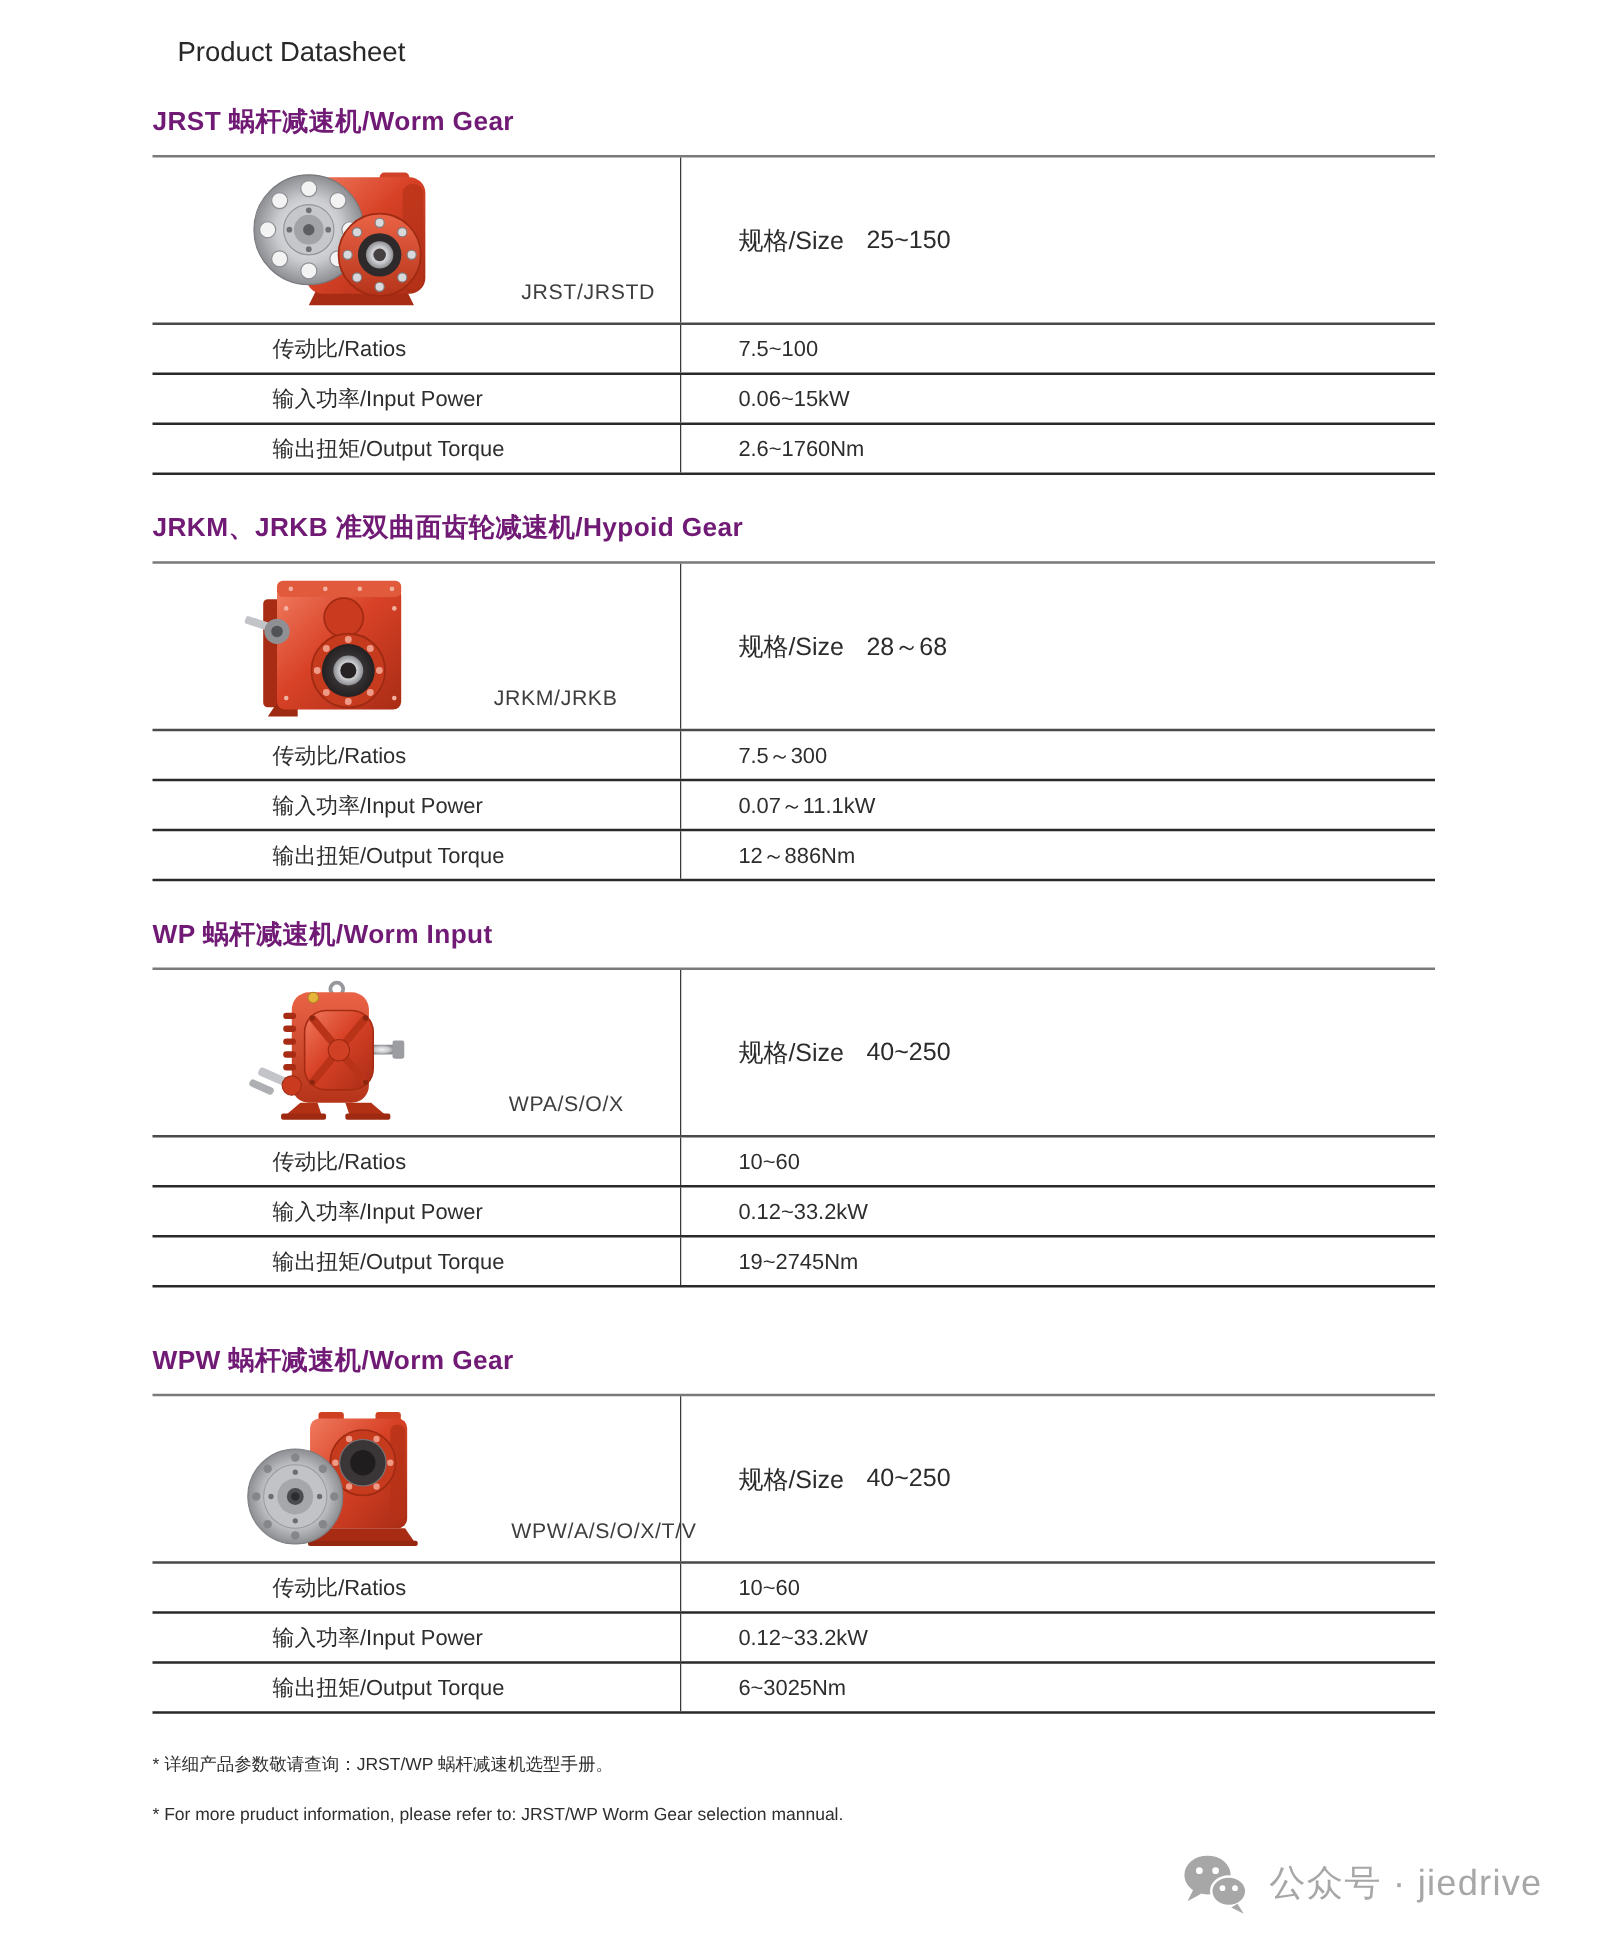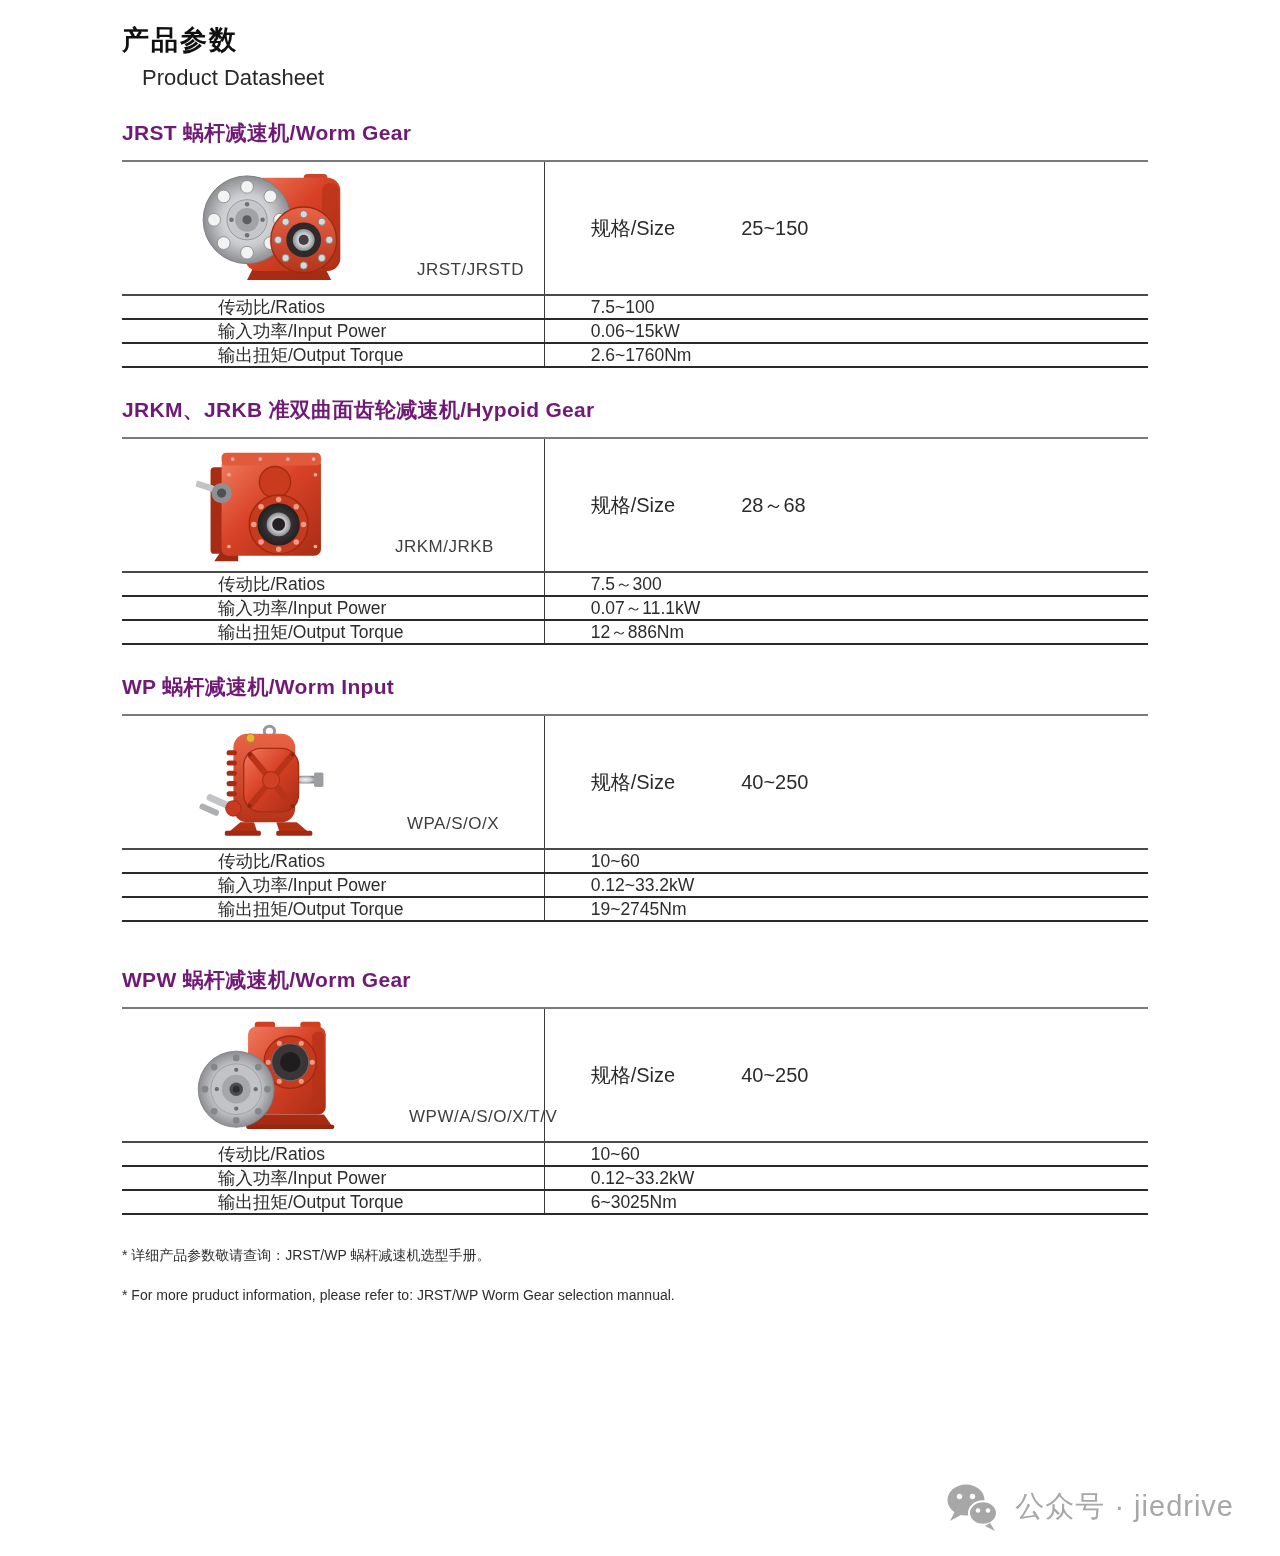--- a/index.html
+++ b/index.html
@@ -17,24 +17,24 @@
   h1.page-title { font-size:27px; font-weight:700; color:#101010; margin:0; letter-spacing:2px; }
   .page-subtitle { font-size:22px; color:#282828; margin-top:7px;margin-left:20px; }
 
   section.product { margin-top:28px; }
   section.product.gap-lg { margin-top:44px; }
   h2.sec-heading { font-size:21px; font-weight:700; color:#701a75; margin:0 0 13px 0; letter-spacing:0.3px; }
 
   .tbl { border-top:2px solid #7a7a7a; width:100%; }
   .row { display:flex; align-items:stretch; border-bottom:2px solid #2a2a2a; }
   .row.imgrow { height:134px; border-bottom:2px solid #4a4a4a; }
-  .row.data { height:24px; }
+  .row.data { height:40px; }
   .cell { }
   .cell.left { width:41.2%; border-right:1.5px solid #3a3a3a; }
-  .cell.right { flex:1;gap:48px; }
+  .cell.right { flex:1; }
 
   .imgcell { display:flex; align-items:flex-end; padding-left:72px;gap:47px; }
   .imgcell svg.product-img { margin-bottom:4px; flex:none; }
   .model { font-size:17px; color:#3e3e3e; margin:0 0 14px 16px; letter-spacing:0.5px; white-space:nowrap; }
 
   .sizecell { display:flex; align-items:center; padding-left:46px; font-size:20px; color:#2b2b2b; }
   .sizeval { margin-left:18px; }
 
   .lbl { display:flex; align-items:center; padding-left:96px; font-size:17.5px; color:#2d2d2d; }
   .val { display:flex; align-items:center; padding-left:46px; font-size:17.5px; color:#2d2d2d; }
@@ -72,21 +72,20 @@
       <stop offset="0" stop-color="#6f6f73"></stop>
       <stop offset="0.5" stop-color="#3a3638"></stop>
       <stop offset="1" stop-color="#232021"></stop>
     </radialGradient>
   </defs>
 </svg>
 
 <div class="content">
 
   <header>
-    <h1 class="page-title">产品参数</h1>
     <div class="page-subtitle">Product Datasheet</div>
   </header>
 
   <section class="product">
     <h2 class="sec-heading">JRST 蜗杆减速机/Worm Gear</h2>
     <div class="tbl">
       <div class="row imgrow">
         <div class="cell left imgcell">
           <svg class="product-img" width="160" height="124" viewBox="0 0 175 126">
             <path d="M66 104 h76 l8 16 H58 Z" fill="#a82c13"></path>

